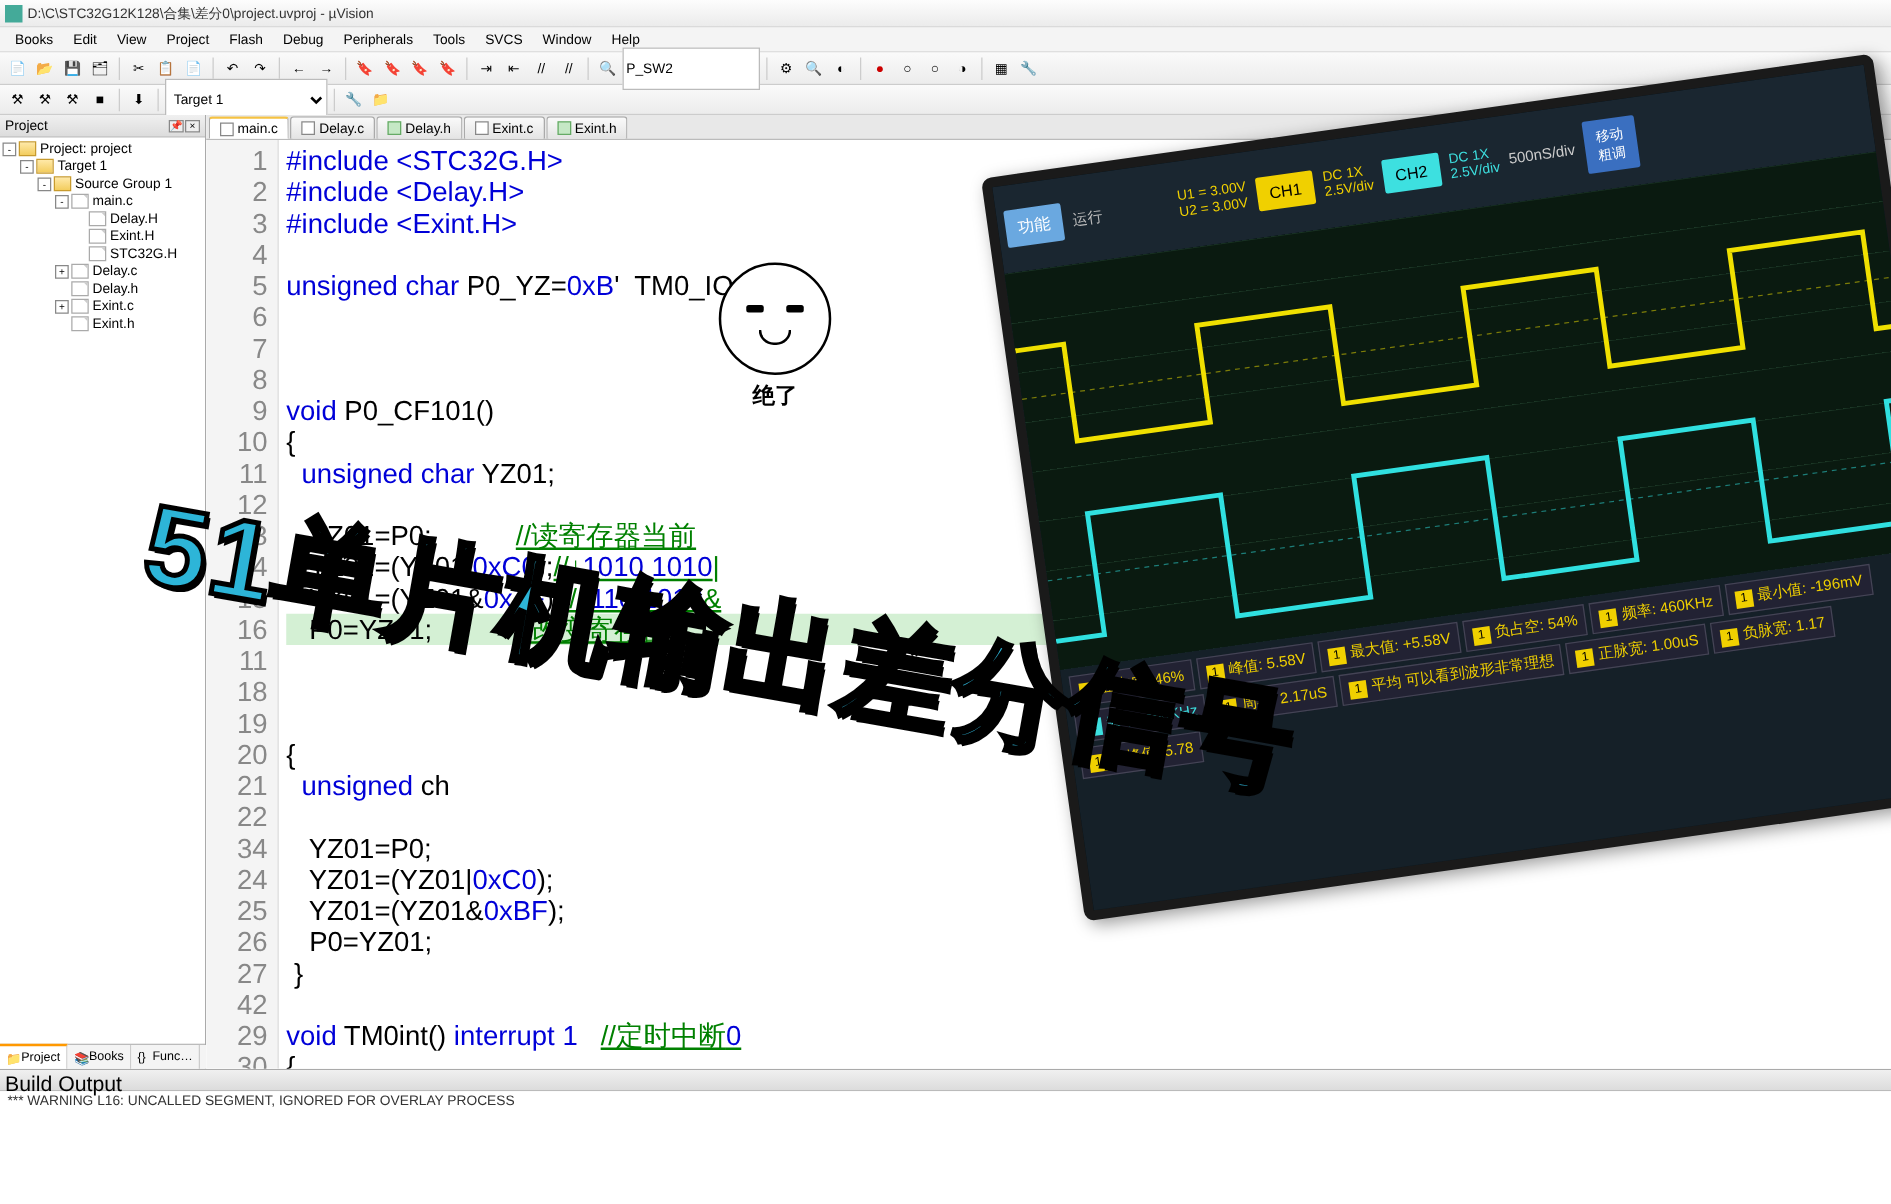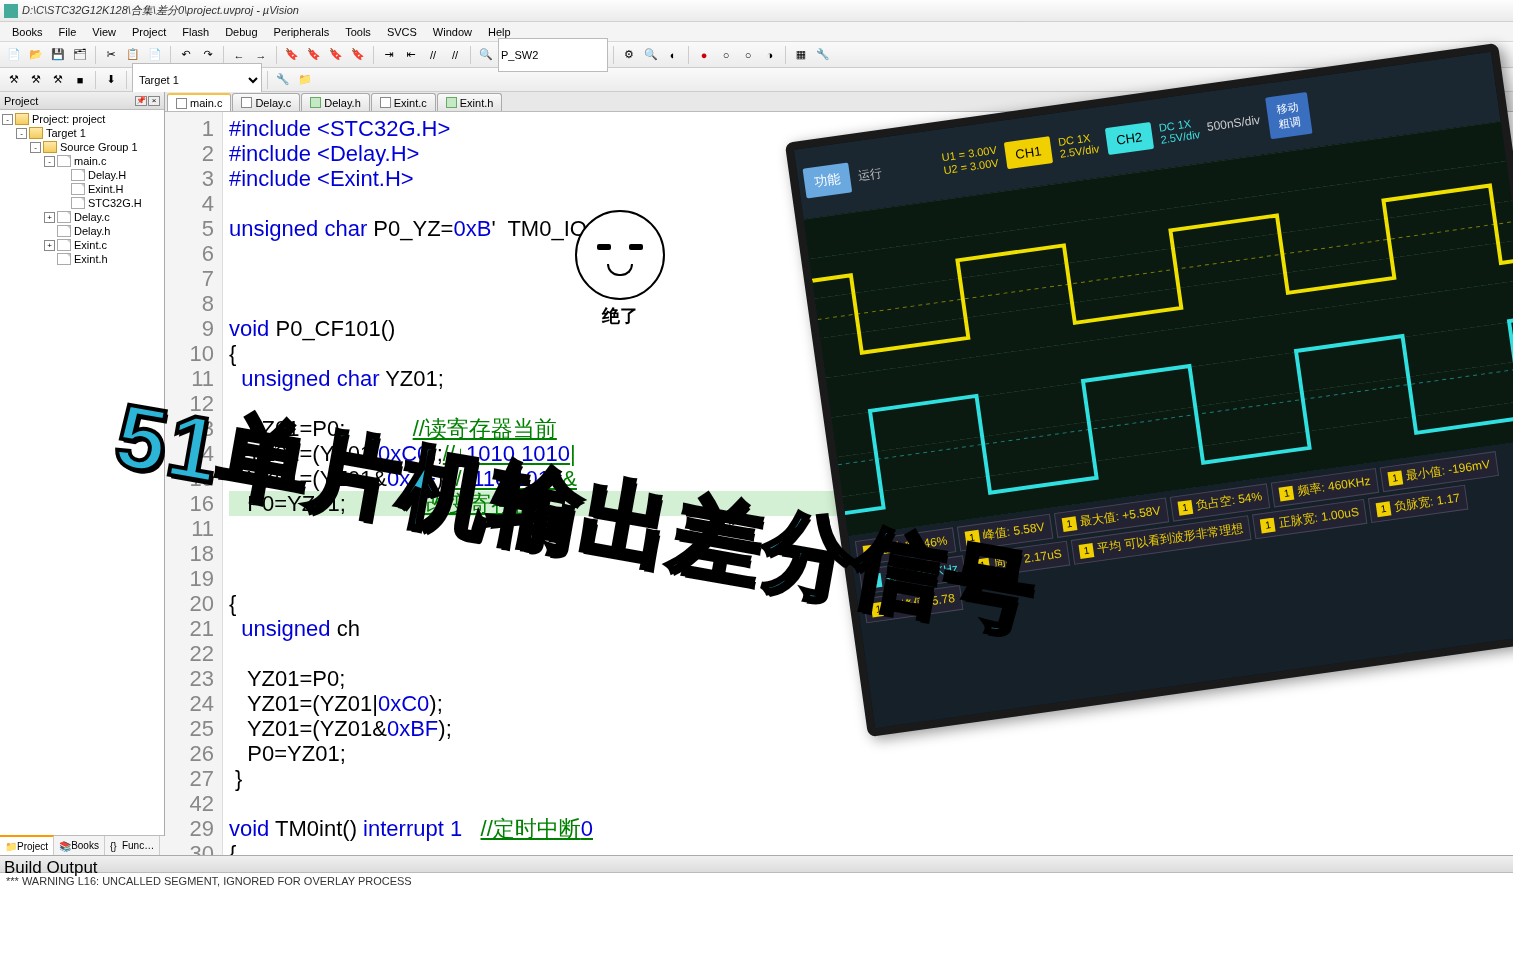--- a/index.html
+++ b/index.html
@@ -1,19 +1,19 @@
 <!DOCTYPE html>
 <html><head>
 <meta charset="utf-8">
 <style>
 * { margin: 0; padding: 0; box-sizing: border-box; font-family: "Segoe UI", Tahoma, sans-serif; }
 body { background: #fff; width: 1513px; height: 963px; overflow: hidden; position: relative; font-size: 12px; }
 
 
-.titlebar { height: 22px; background: linear-gradient(#fdfdfd,#ebebeb); border-bottom: 1px solid #d0d0d0; display: flex; align-items: center; padding: 0 4px; font-size: 11px; color: #333; font-style: italic; }
+.titlebar { height: 22px; background: linear-gradient(#fdfdfd,#ebebeb); border-bottom: 1px solid #d0d0d0; display: flex; align-items: center; padding: 0 4px; font-size: 11px; color: #333; }
 .titlebar .icon { width: 14px; height: 14px; background: #4a9; margin-right: 4px; }
 
 
 .menubar { height: 20px; background: #f4f4f4; border-bottom: 1px solid #d8d8d8; display: flex; align-items: center; padding: 0 4px; font-size: 11px; }
 .menubar span { padding: 2px 8px; cursor: default; }
 
 
 .toolbar { height: 26px; background: linear-gradient(#fafafa,#ececec); border-bottom: 1px solid #ccc; display: flex; align-items: center; padding: 0 4px; gap: 2px; }
 .tbtn { width: 20px; height: 20px; border: 1px solid transparent; display: inline-flex; align-items: center; justify-content: center; font-size: 11px; cursor: pointer; }
 .tsep { width: 1px; height: 18px; background: #ccc; margin: 0 3px; }
@@ -92,21 +92,21 @@
 </head>
 <body>
 
 <div class="titlebar">
   <span class="icon"></span>
   <span>D:\C\STC32G12K128\合集\差分0\project.uvproj - µVision</span>
 </div>
 
 <div class="menubar" id="menubar">
     <span>Books</span>
-    <span>File</span>
+    <span>Edit</span>
     <span>View</span>
     <span>Project</span>
     <span>Flash</span>
     <span>Debug</span>
     <span>Peripherals</span>
     <span>Tools</span>
     <span>SVCS</span>
     <span>Window</span>
     <span>Help</span>
   </div>
@@ -305,21 +305,21 @@
           <div>13</div>
           <div>14</div>
           <div>15</div>
           <div>16</div>
           <div>11</div>
           <div>18</div>
           <div>19</div>
           <div>20</div>
           <div>21</div>
           <div>22</div>
-          <div>23</div>
+          <div>34</div>
           <div>24</div>
           <div>25</div>
           <div>26</div>
           <div>27</div>
           <div>42</div>
           <div>29</div>
           <div>30</div>
         </div>
       <div class="code-lines" id="codelines"><div><span class="kw">#include &lt;STC32G.H&gt;</span></div><div><span class="kw">#include &lt;Delay.H&gt;</span></div><div><span class="kw">#include &lt;Exint.H&gt;</span></div><div>&nbsp;</div><div><span class="kw">unsigned</span> <span class="kw">char</span> P0_YZ=<span class="num">0xB</span>'  TM0_IO,i=<span class="num">3</span>;</div><div>&nbsp;</div><div>&nbsp;</div><div>&nbsp;</div><div><span class="kw">void</span> P0_CF101()</div><div>{</div><div>  <span class="kw">unsigned</span> <span class="kw">char</span> YZ01;</div><div>&nbsp;</div><div>   YZ01=P0;           <span class="com">//读寄存器当前</span></div><div>   YZ01=(YZ01|<span class="num">0xC0</span>);<span class="com">//↓<span class="num">1010</span> <span class="num">1010</span>|</span></div><div>   YZ01=(YZ01&amp;<span class="num">0x7F</span>);<span class="com">//<span class="num">1110</span> <span class="num">1010</span>&amp;</span></div><div class="hl-line">   P0=YZ01;           <span class="com">//改变寄存器</span></div><div>&nbsp;</div><div>&nbsp;</div><div>&nbsp;</div><div>{</div><div>  <span class="kw">unsigned</span> ch</div><div>&nbsp;</div><div>   YZ01=P0;</div><div>   YZ01=(YZ01|<span class="num">0xC0</span>);</div><div>   YZ01=(YZ01&amp;<span class="num">0xBF</span>);</div><div>   P0=YZ01;</div><div> }</div><div>&nbsp;</div><div><span class="kw">void</span> TM0int() <span class="kw">interrupt</span> <span class="num">1</span>   <span class="com">//定时中断<span class="num">0</span></span></div><div>{</div></div>
     </div>

